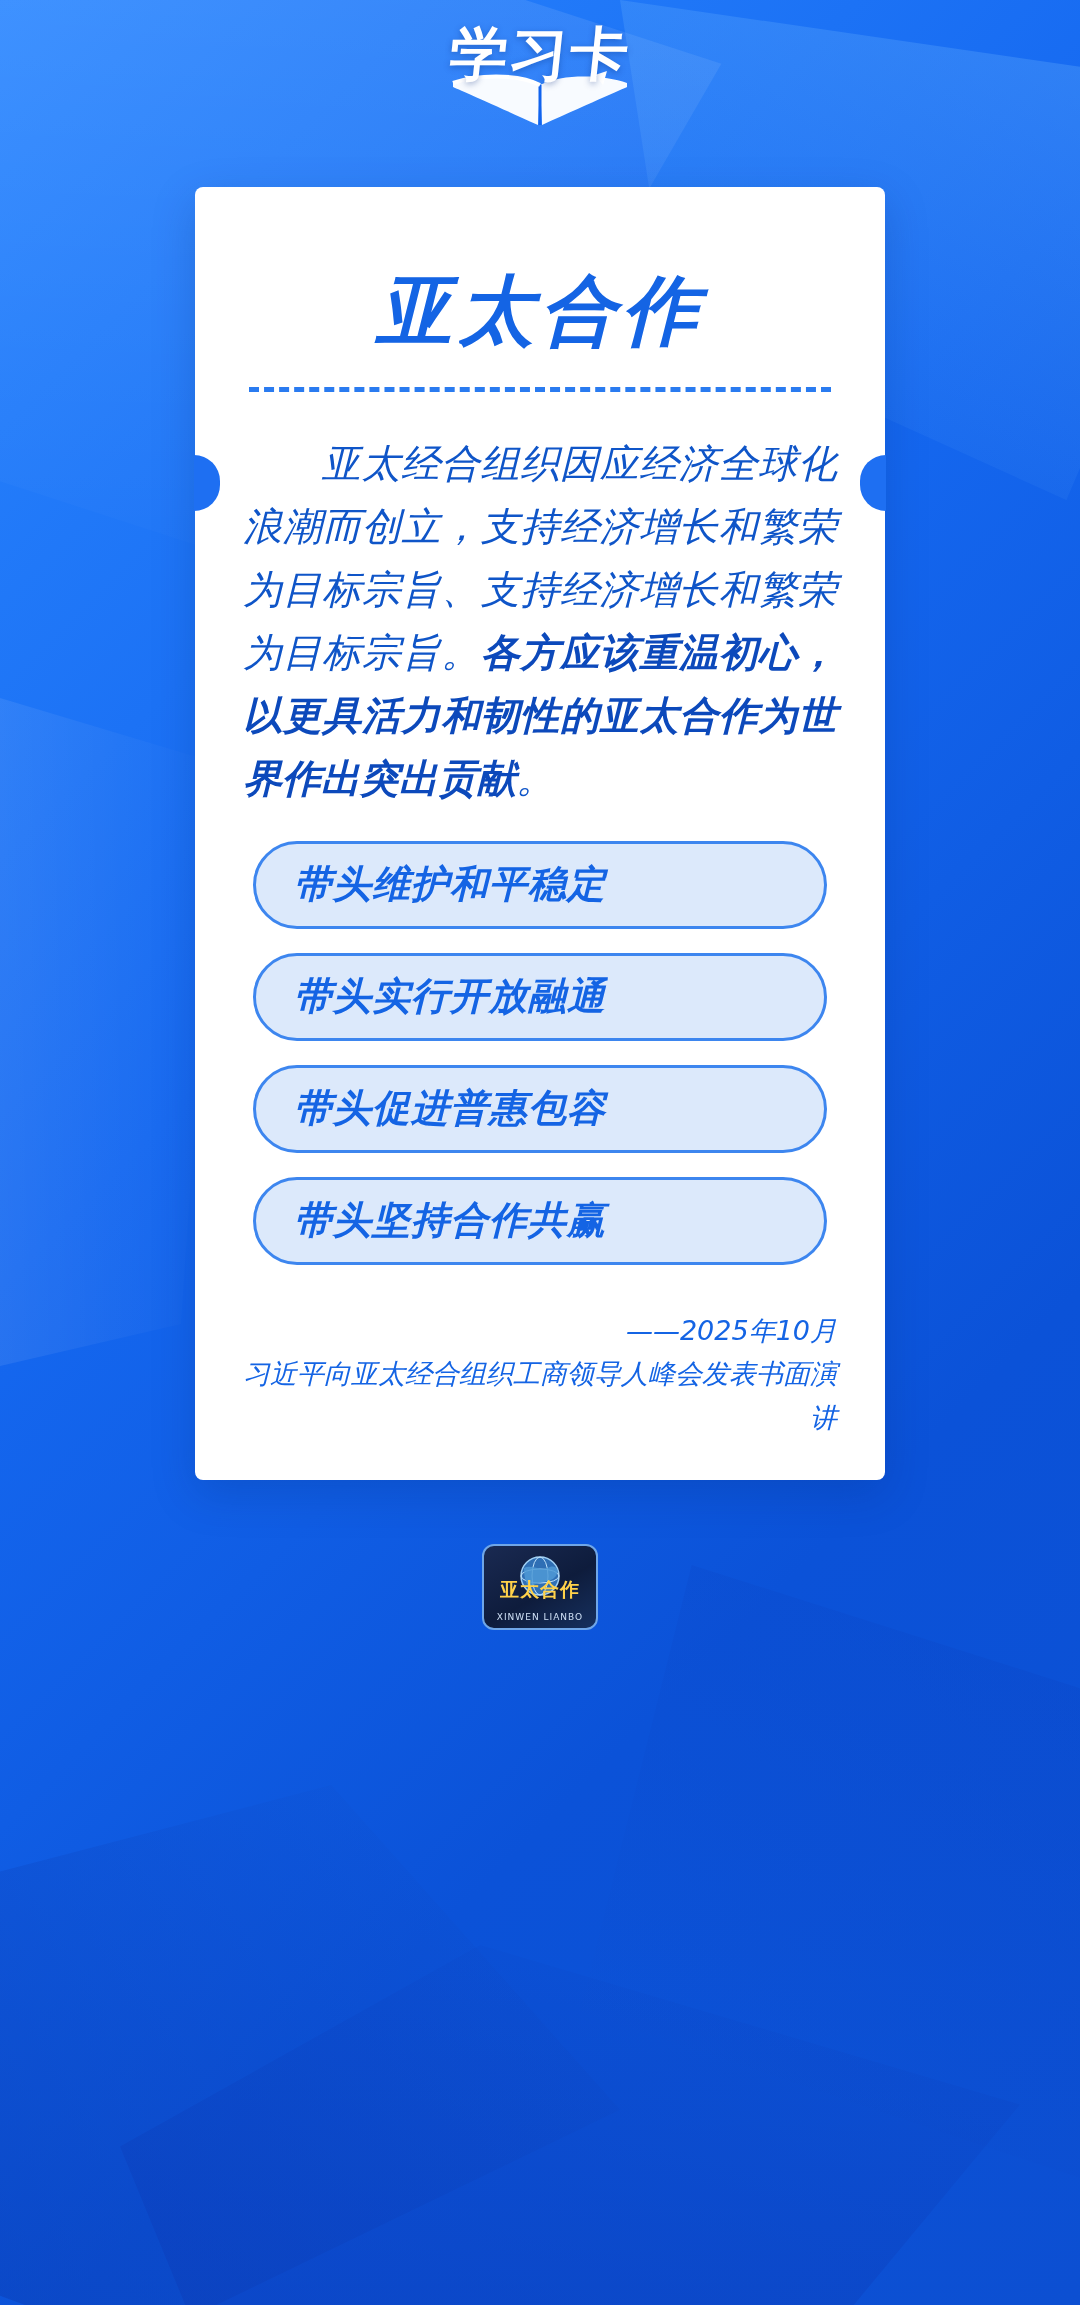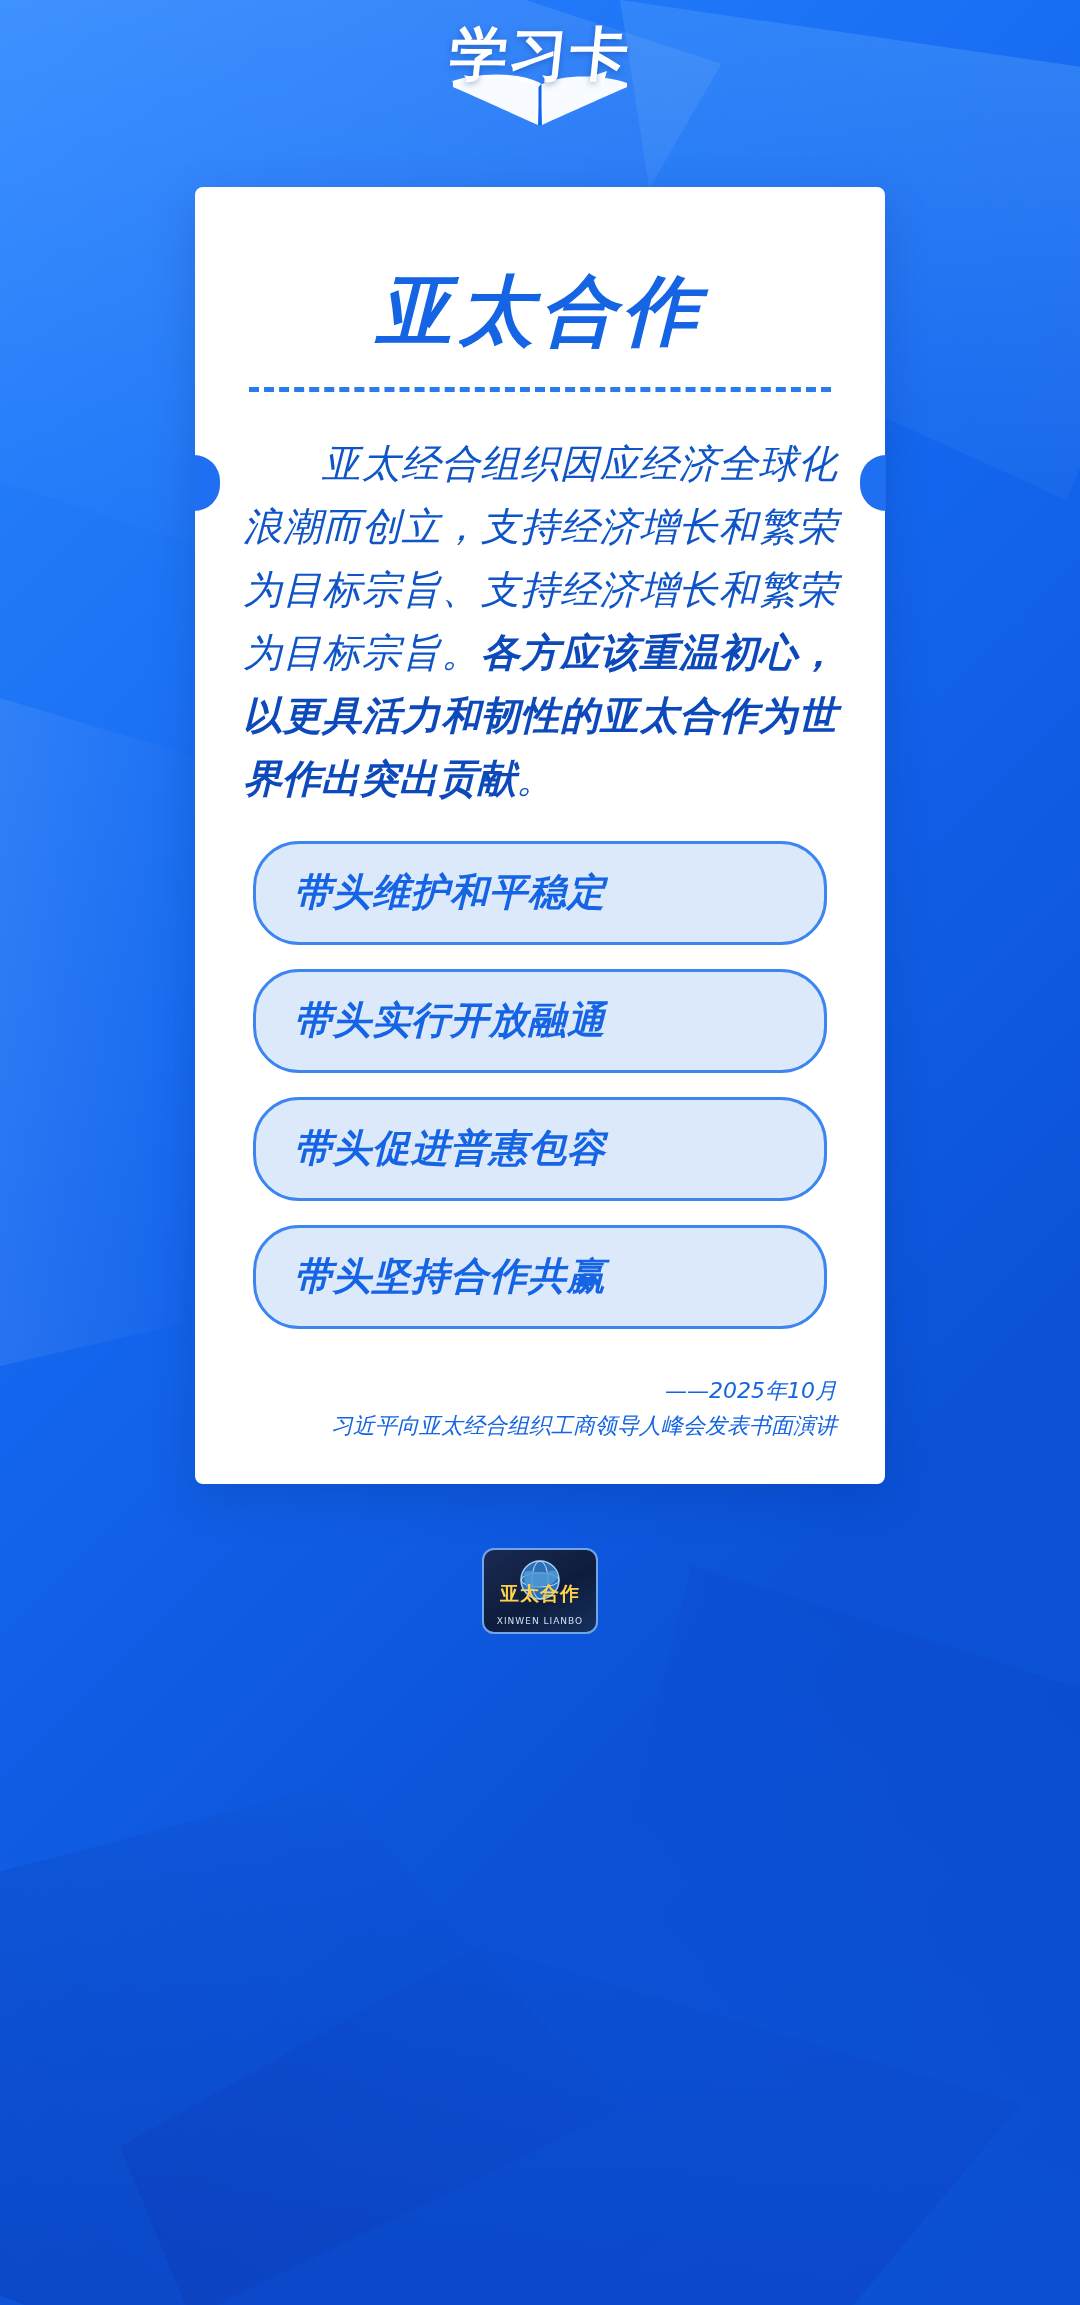--- a/index.html
+++ b/index.html
@@ -147,41 +147,41 @@
     text-justify: inter-ideograph;
     margin: 0 0 30px 0;
   }
   .body-text .indent { display: inline-block; width: 78px; }
   .body-text .em { font-weight: bold; color: #0c49bb; }
 
   .pill {
     border: 3px solid #3d86ef;
     background: #dce9fb;
     border-radius: 46px;
-    height: 104px;
+    height: 88px;
     display: flex;
     align-items: center;
     padding: 16px 38px;
     margin: 24px 10px;
     box-sizing: border-box;
   }
   .pill-text {
     font-family: "DejaVu Sans", "Liberation Sans", sans-serif;
     font-size: 38px;
     font-weight: bold;
     color: #1464e4;
     letter-spacing: 1px;
   }
 
   .source {
     margin-top: 44px;
     text-align: right;
     font-family: "DejaVu Sans", "Liberation Sans", sans-serif;
     color: #1464e4;
-    font-size: 22px;
+    font-size: 27px;
     line-height: 1.62;
   }
   .source-date { display: block; }
   .source-line { display: block; }
 
   
   .footer {
     position: relative;
     height: 190px;
     display: flex;

